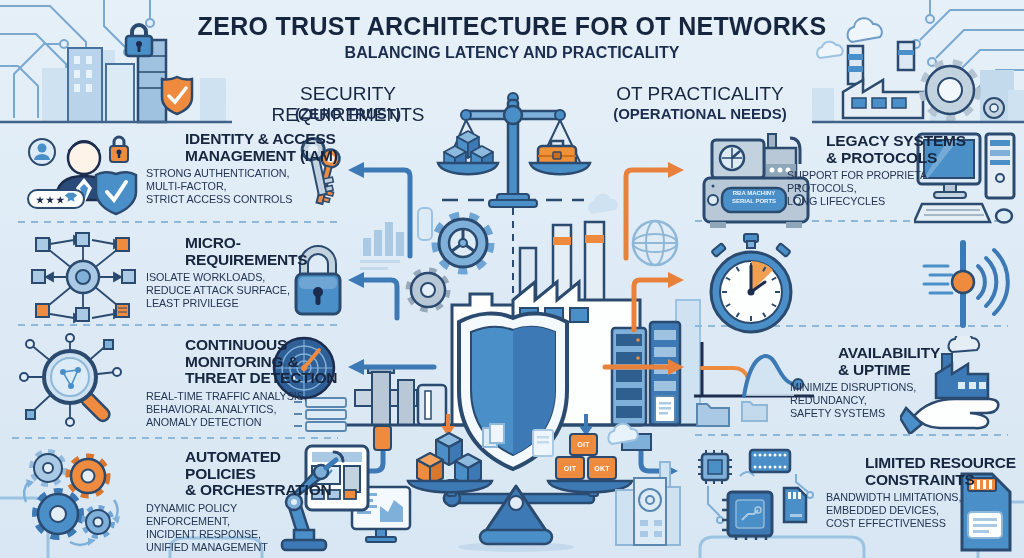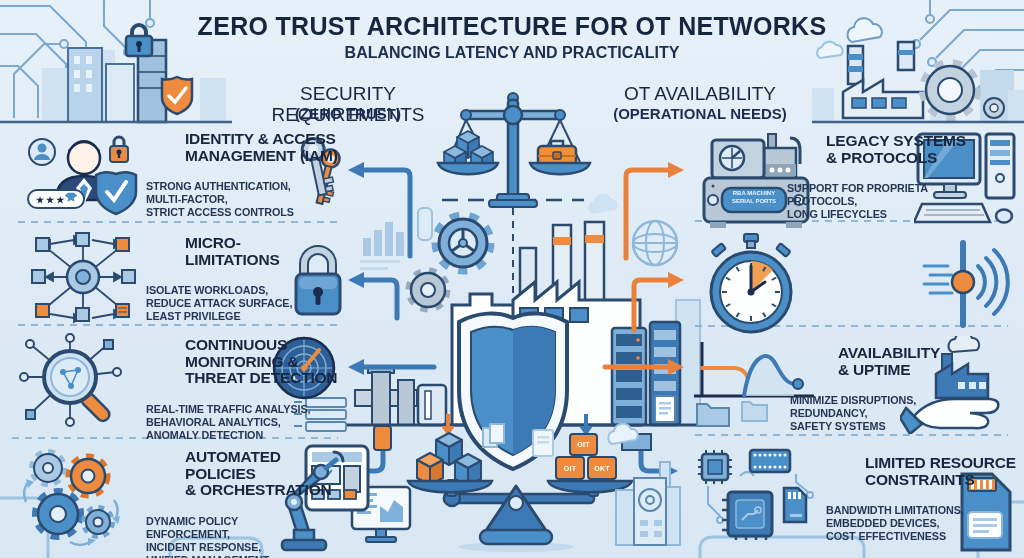--- a/index.html
+++ b/index.html
@@ -6,21 +6,21 @@
   .stage{position:relative;width:1024px;height:558px;overflow:hidden;
          background:linear-gradient(180deg,#e6f0f8 0%,#ddeaf5 55%,#d8e7f3 100%);
          font-family:"Liberation Sans",sans-serif;color:#1b2a4a;}
   .abs{position:absolute;}
   .page-title{left:0;top:12px;width:1024px;text-align:center;font-size:25px;font-weight:800;
               letter-spacing:.3px;color:#17263f;}
   .page-subtitle{left:0;top:44px;width:1024px;text-align:center;font-size:16px;font-weight:700;color:#1d2d4f;}
   .col-header{width:240px;text-align:center;font-size:19px;font-weight:400;color:#17263f;line-height:1.1;}
   .col-subheader{width:240px;text-align:center;font-size:15px;font-weight:700;color:#1d2d4f;}
   .item-title{font-size:15.5px;font-weight:800;line-height:1.08;white-space:pre-line;color:#17263f;letter-spacing:-.2px;margin-left:39px;}
-  .item-desc{font-size:10.8px;font-weight:700;line-height:1.2;white-space:pre-line;color:#253654;margin-top:16px;letter-spacing:-.1px;}
+  .item-desc{font-size:10.8px;font-weight:400;line-height:1.2;white-space:pre-line;color:#253654;margin-top:3px;letter-spacing:-.1px;}
   .indent-title .item-title{margin-left:48px;}
   .ot-label{position:absolute;color:#fff;font-weight:700;font-size:7px;display:flex;align-items:center;
             justify-content:center;text-align:center;letter-spacing:.2px;}
   .machine-label{position:absolute;font-size:6px;color:#eaf3fb;font-weight:700;line-height:1.3;
                  white-space:pre-line;text-align:center;}
   svg{display:block;}
 </style>
 </head>
 <body>
 
@@ -694,33 +694,33 @@
     <rect x="17" y="50" width="24" height="3" fill="#a9c9e5"></rect>
       <rect x="17" y="56" width="24" height="3" fill="#a9c9e5"></rect>
     <rect x="17" y="62" width="16" height="3" fill="#a9c9e5"></rect>
   </svg>
 
   <div class="abs page-title">ZERO TRUST ARCHITECTURE FOR OT NETWORKS</div>
   <div class="abs page-subtitle">BALANCING LATENCY AND PRACTICALITY</div>
 
   <div class="abs col-header" style="left:228px;top:84px">SECURITY REQUIREMENTS</div>
   <div class="abs col-subheader" style="left:228px;top:105px">(ZERO TRUST)</div>
-  <div class="abs col-header" style="left:580px;top:84px">OT AVAILABILITY</div>
+  <div class="abs col-header" style="left:580px;top:84px">OT PRACTICALITY</div>
   <div class="abs col-subheader" style="left:580px;top:105px">(OPERATIONAL NEEDS)</div>
 
   <div class="abs" style="left:146px;top:131px;width:200px">
     <div class="item-title">IDENTITY &amp; ACCESS
 MANAGEMENT (IAM)</div>
     <div class="item-desc">STRONG AUTHENTICATION,
 MULTI-FACTOR,
 STRICT ACCESS CONTROLS</div>
   </div>
   <div class="abs" style="left:146px;top:235px;width:200px">
     <div class="item-title">MICRO-
-LIMITATIONS</div>
+REQUIREMENTS</div>
     <div class="item-desc">ISOLATE WORKLOADS,
 REDUCE ATTACK SURFACE,
 LEAST PRIVILEGE</div>
   </div>
   <div class="abs" style="left:146px;top:337px;width:205px">
     <div class="item-title">CONTINUOUS
 MONITORING &amp;
 THREAT DETECTION</div>
     <div class="item-desc">REAL-TIME TRAFFIC ANALYSIS,
 BEHAVIORAL ANALYTICS,

